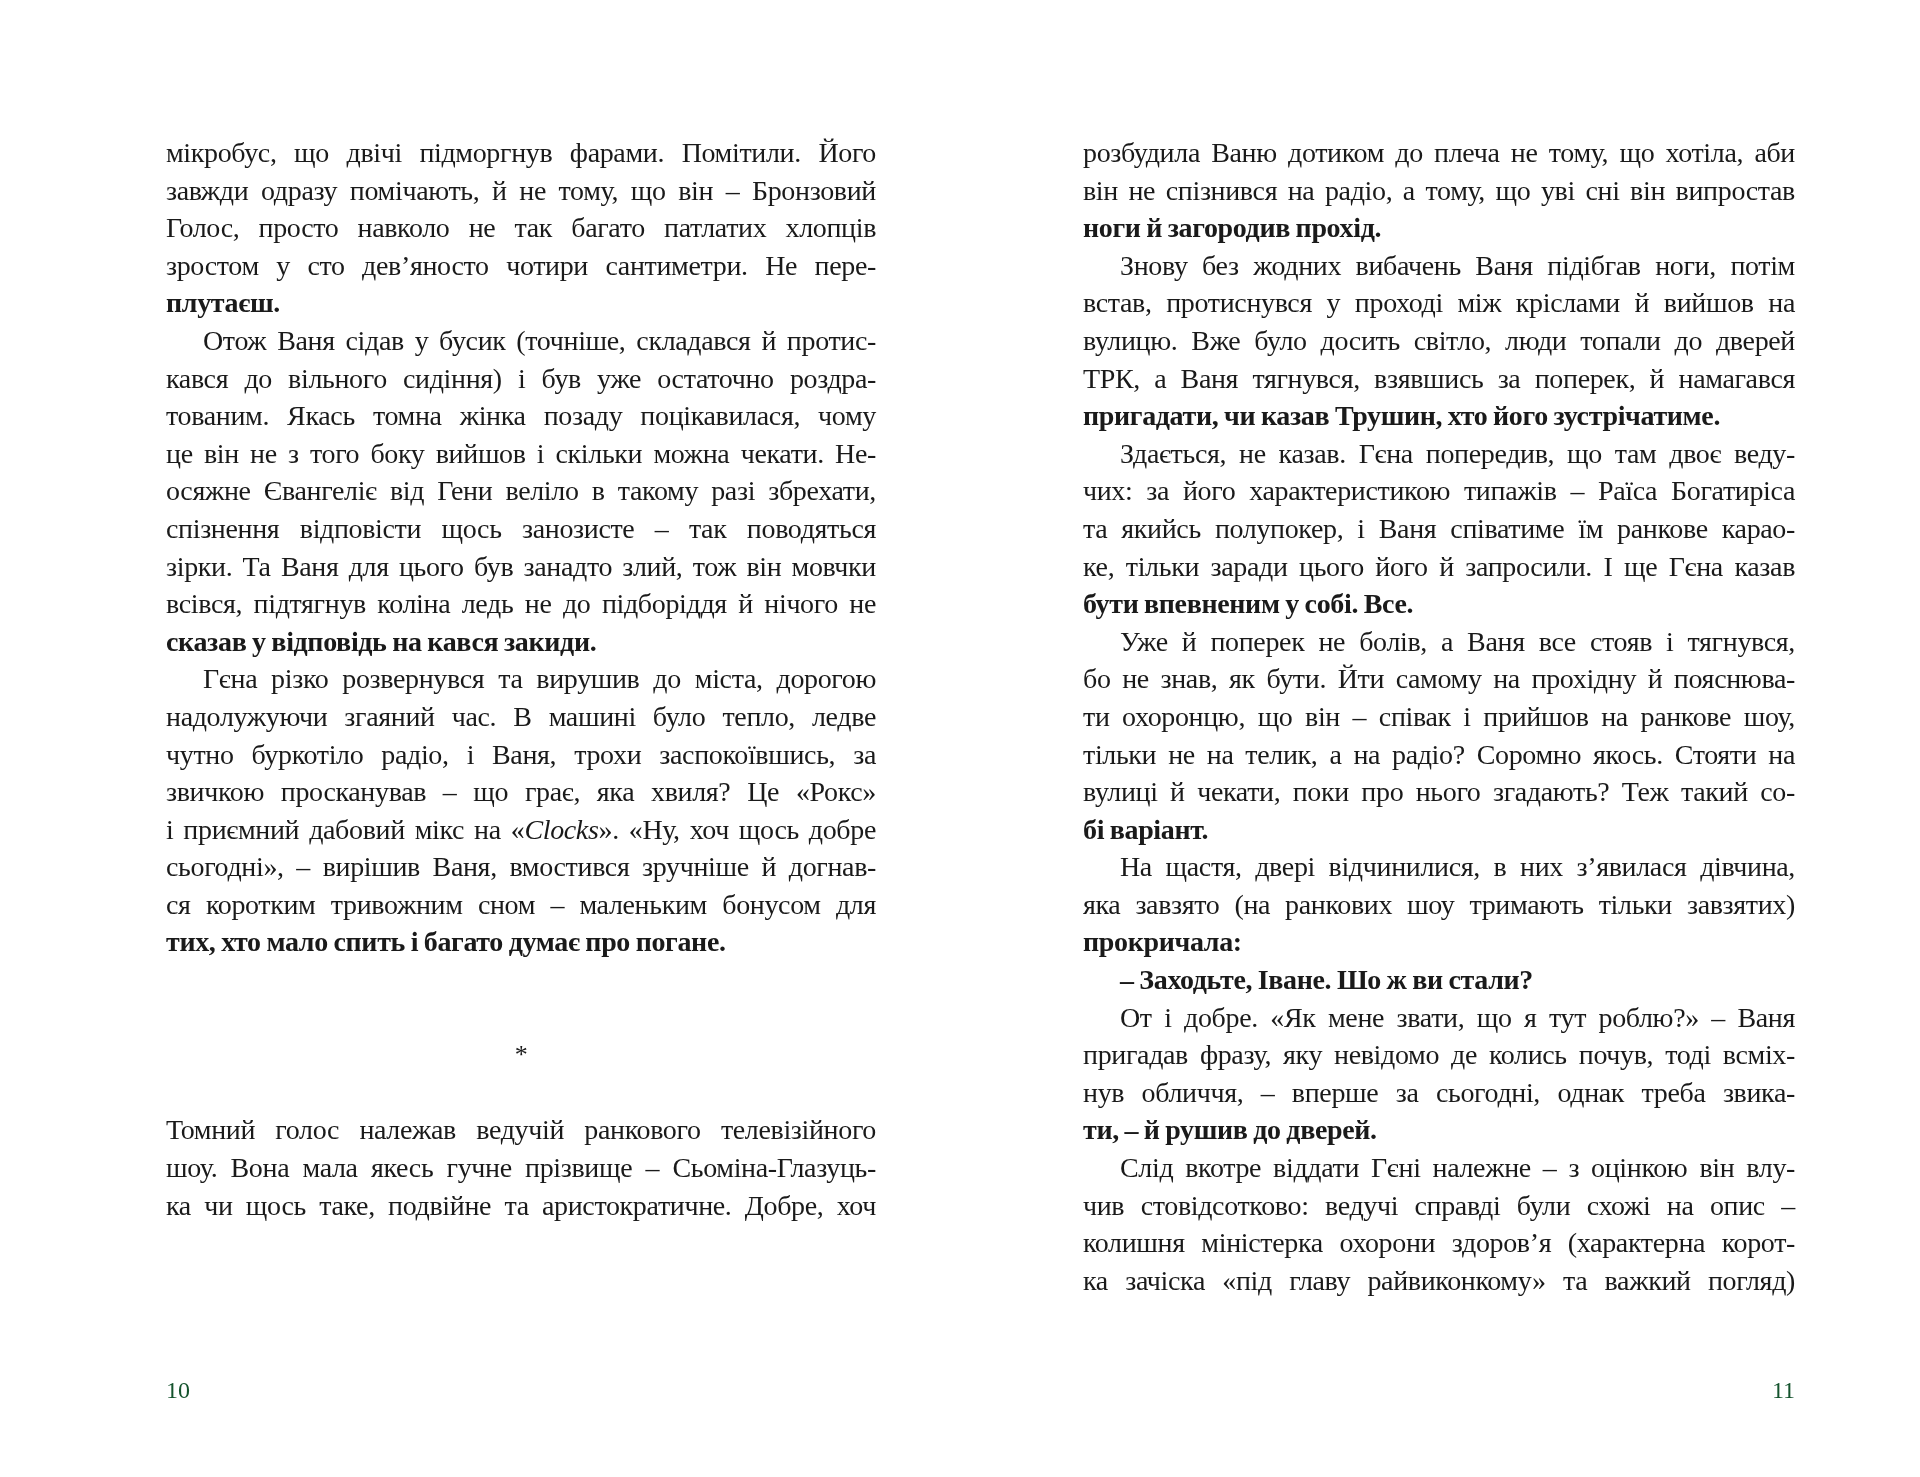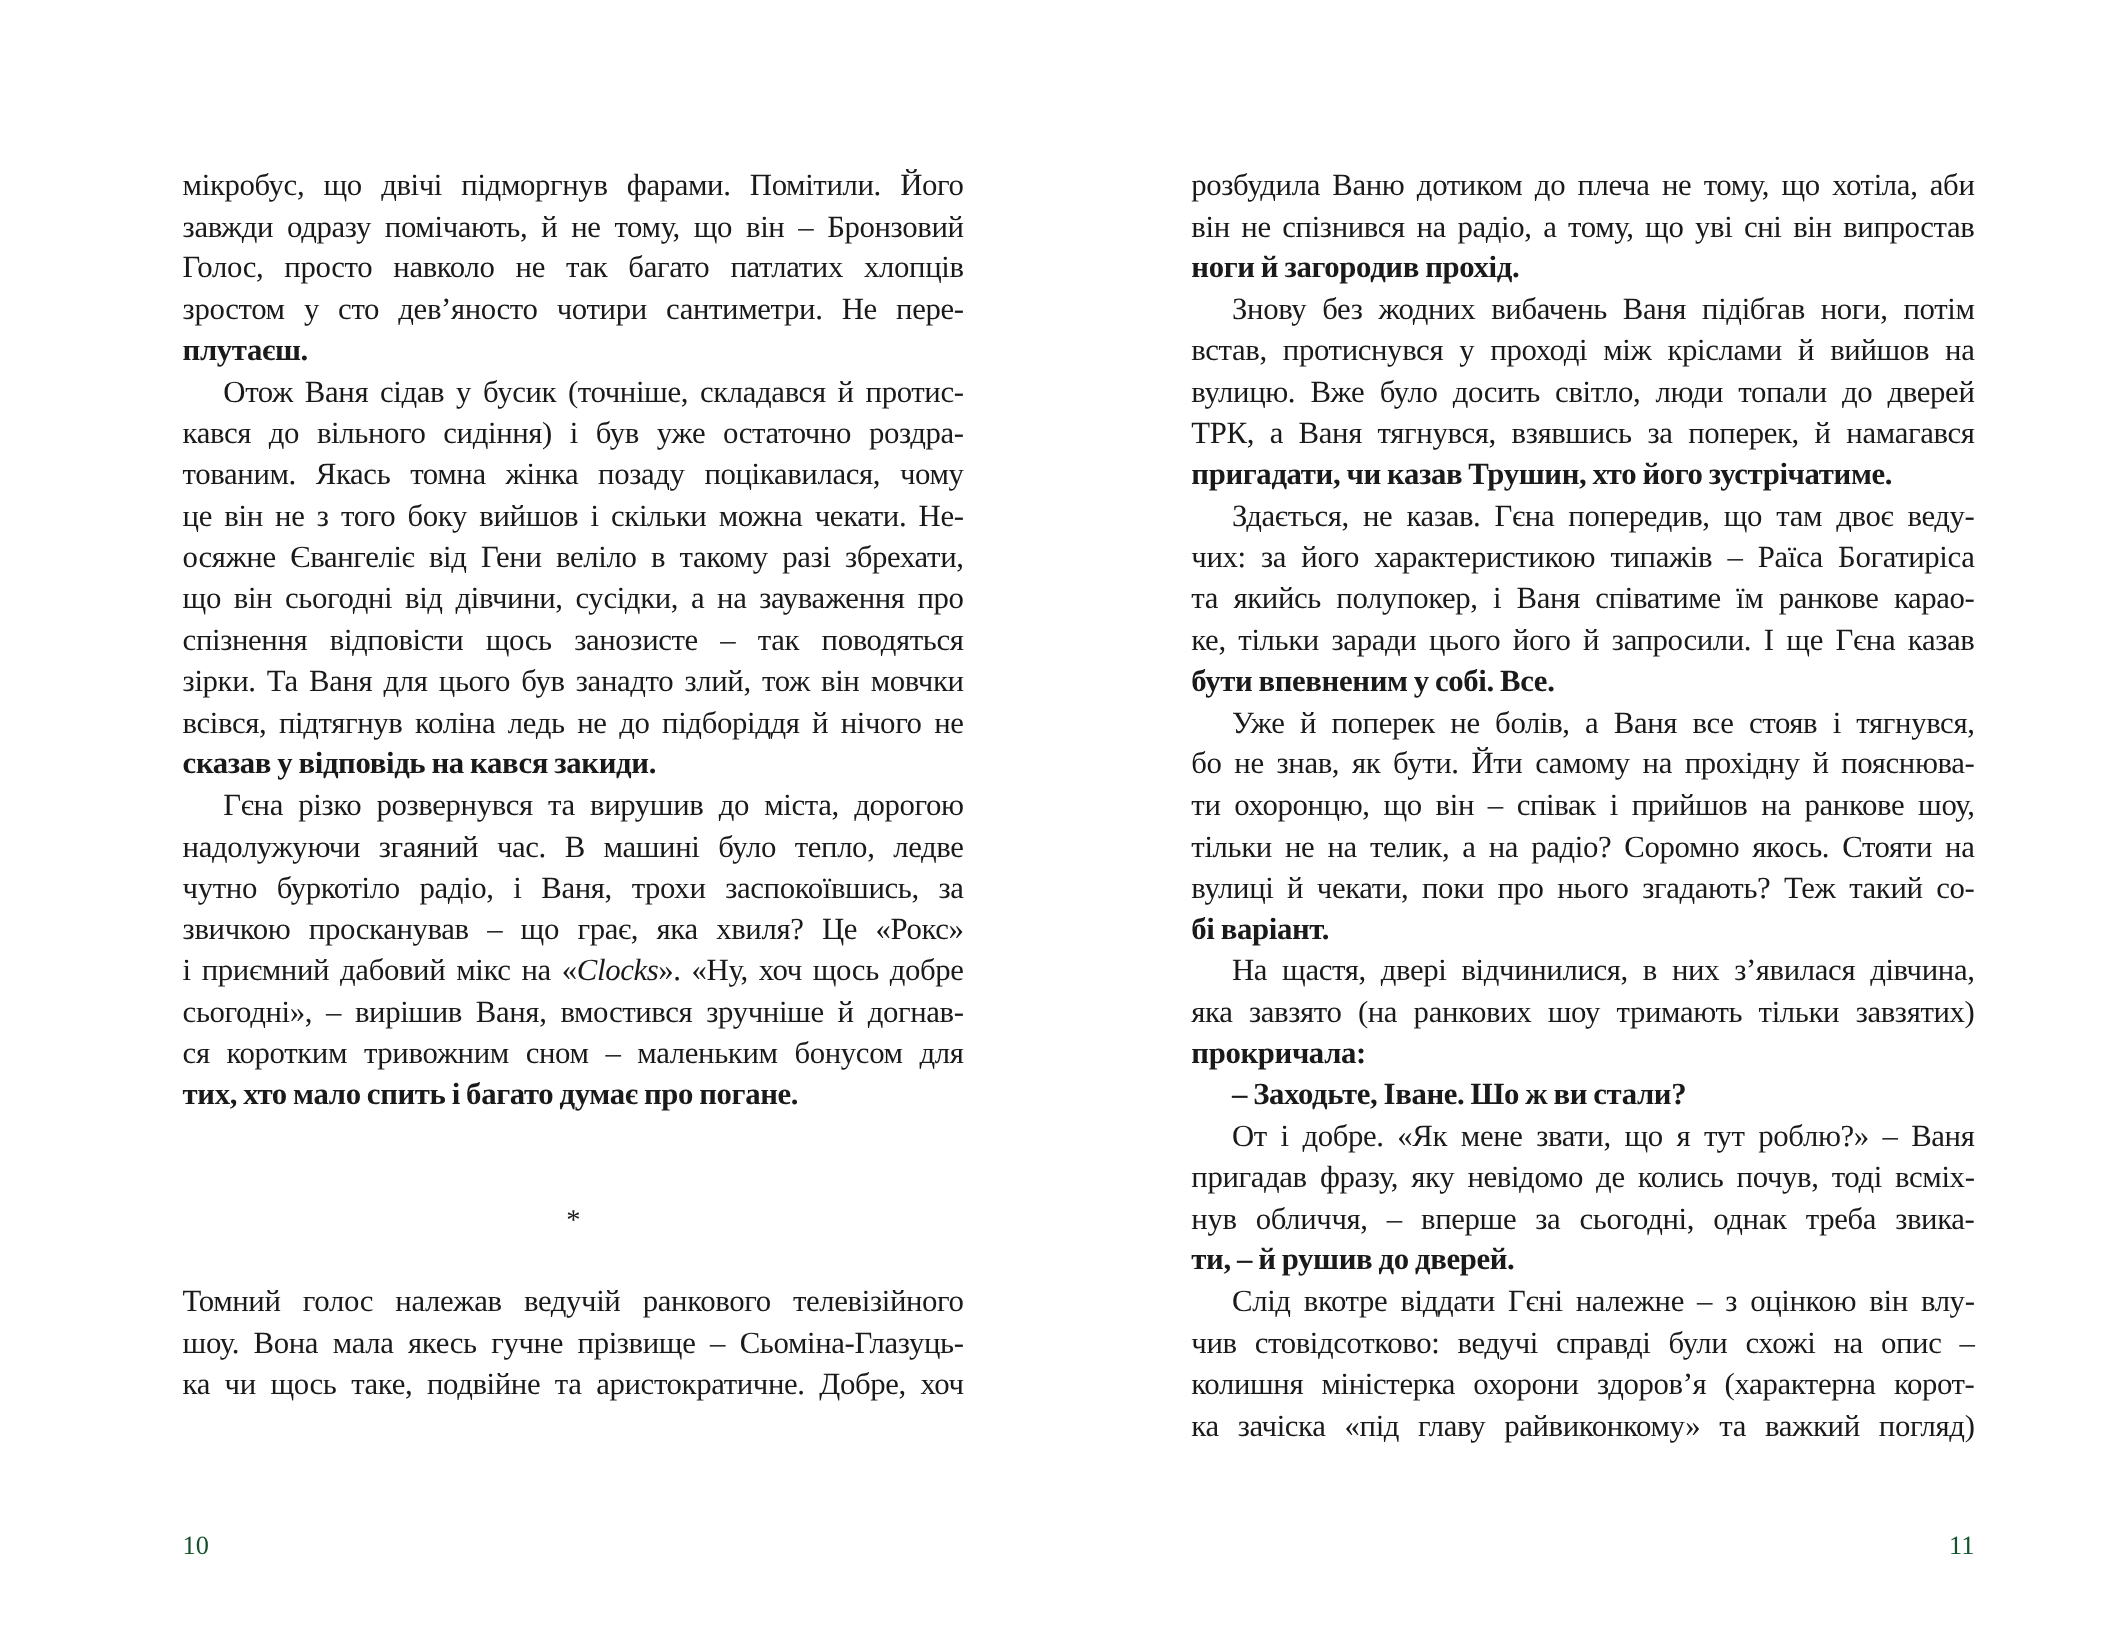--- a/index.html
+++ b/index.html
@@ -10,21 +10,21 @@
     body {
       width: 1920px;
       height: 1477px;
       position: relative;
       overflow: hidden;
       font-family: "Liberation Serif", "DejaVu Serif", serif;
       color: #1a1a1a;
     }
     .page {
       position: absolute;
-      top: 16px;
+      top: 0;
       height: 1380px;
     }
     .page-left { left: 0; width: 960px; }
     .page-right { left: 960px; width: 960px; }
 
     .column {
       position: absolute;
       top: 134px;
       width: 710px;
     }
@@ -80,21 +80,20 @@
       <div class="line">мікробус, що двічі підморгнув фарами. Помітили. Його</div>
       <div class="line">завжди одразу помічають, й не тому, що він – Бронзовий</div>
       <div class="line">Голос, просто навколо не так багато патлатих хлопців</div>
       <div class="line">зростом у сто дев’яносто чотири сантиметри. Не пере-</div>
       <div class="line last">плутаєш.</div>
       <div class="line indent">Отож Ваня сідав у бусик (точніше, складався й протис-</div>
       <div class="line">кався до вільного сидіння) і був уже остаточно роздра-</div>
       <div class="line">тованим. Якась томна жінка позаду поцікавилася, чому</div>
       <div class="line">це він не з того боку вийшов і скільки можна чекати. Не-</div>
       <div class="line">осяжне Євангеліє від Гени веліло в такому разі збрехати,</div>
-      <div class="line">що він сьогодні від дівчини, сусідки, а на зауваження про</div>
       <div class="line">спізнення відповісти щось занозисте – так поводяться</div>
       <div class="line">зірки. Та Ваня для цього був занадто злий, тож він мовчки</div>
       <div class="line">всівся, підтягнув коліна ледь не до підборіддя й нічого не</div>
       <div class="line last">сказав у відповідь на кався закиди.</div>
       <div class="line indent">Гєна різко розвернувся та вирушив до міста, дорогою</div>
       <div class="line">надолужуючи згаяний час. В машині було тепло, ледве</div>
       <div class="line">чутно буркотіло радіо, і Ваня, трохи заспокоївшись, за</div>
       <div class="line">звичкою просканував – що грає, яка хвиля? Це «Рокс»</div>
       <div class="line"><span>і приємний дабовий мікс на «</span><em>Clocks</em><span>». «Ну, хоч щось добре</span></div>
       <div class="line">сьогодні», – вирішив Ваня, вмостився зручніше й догнав-</div>

